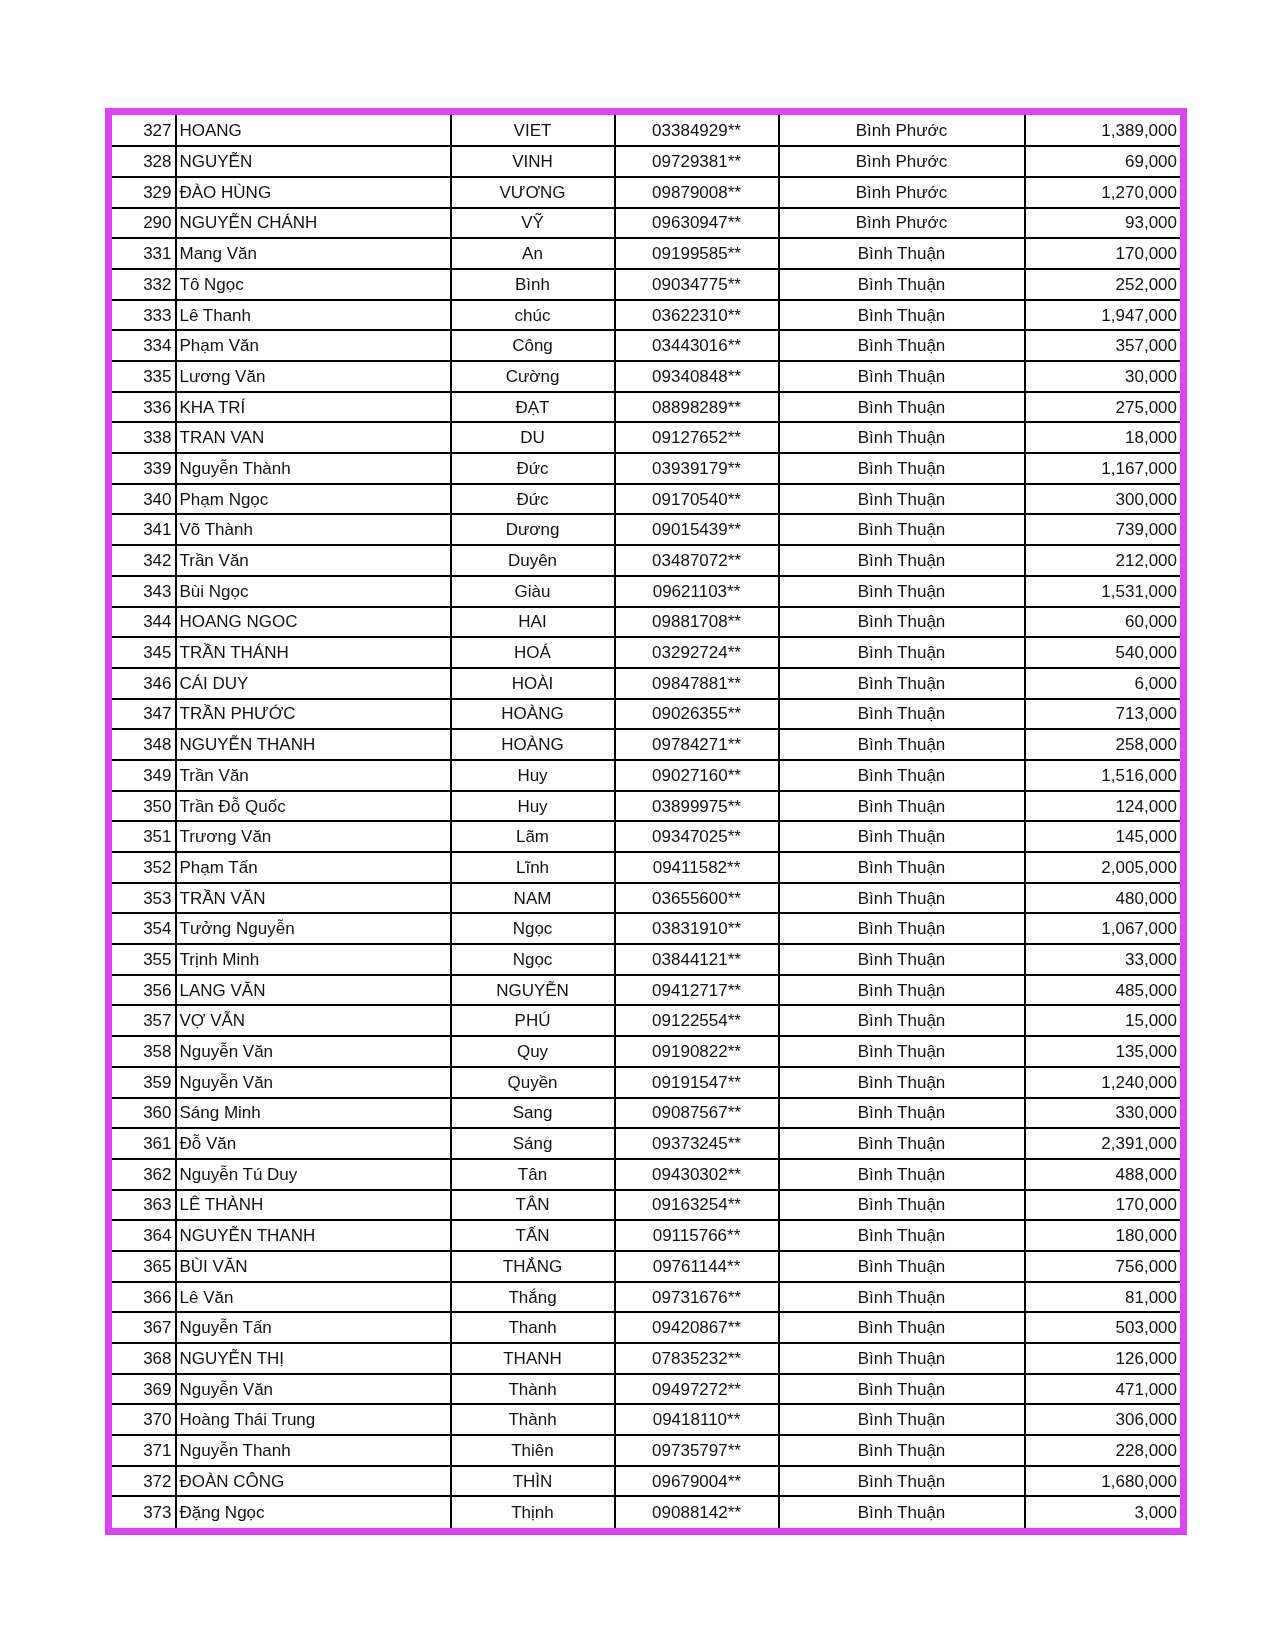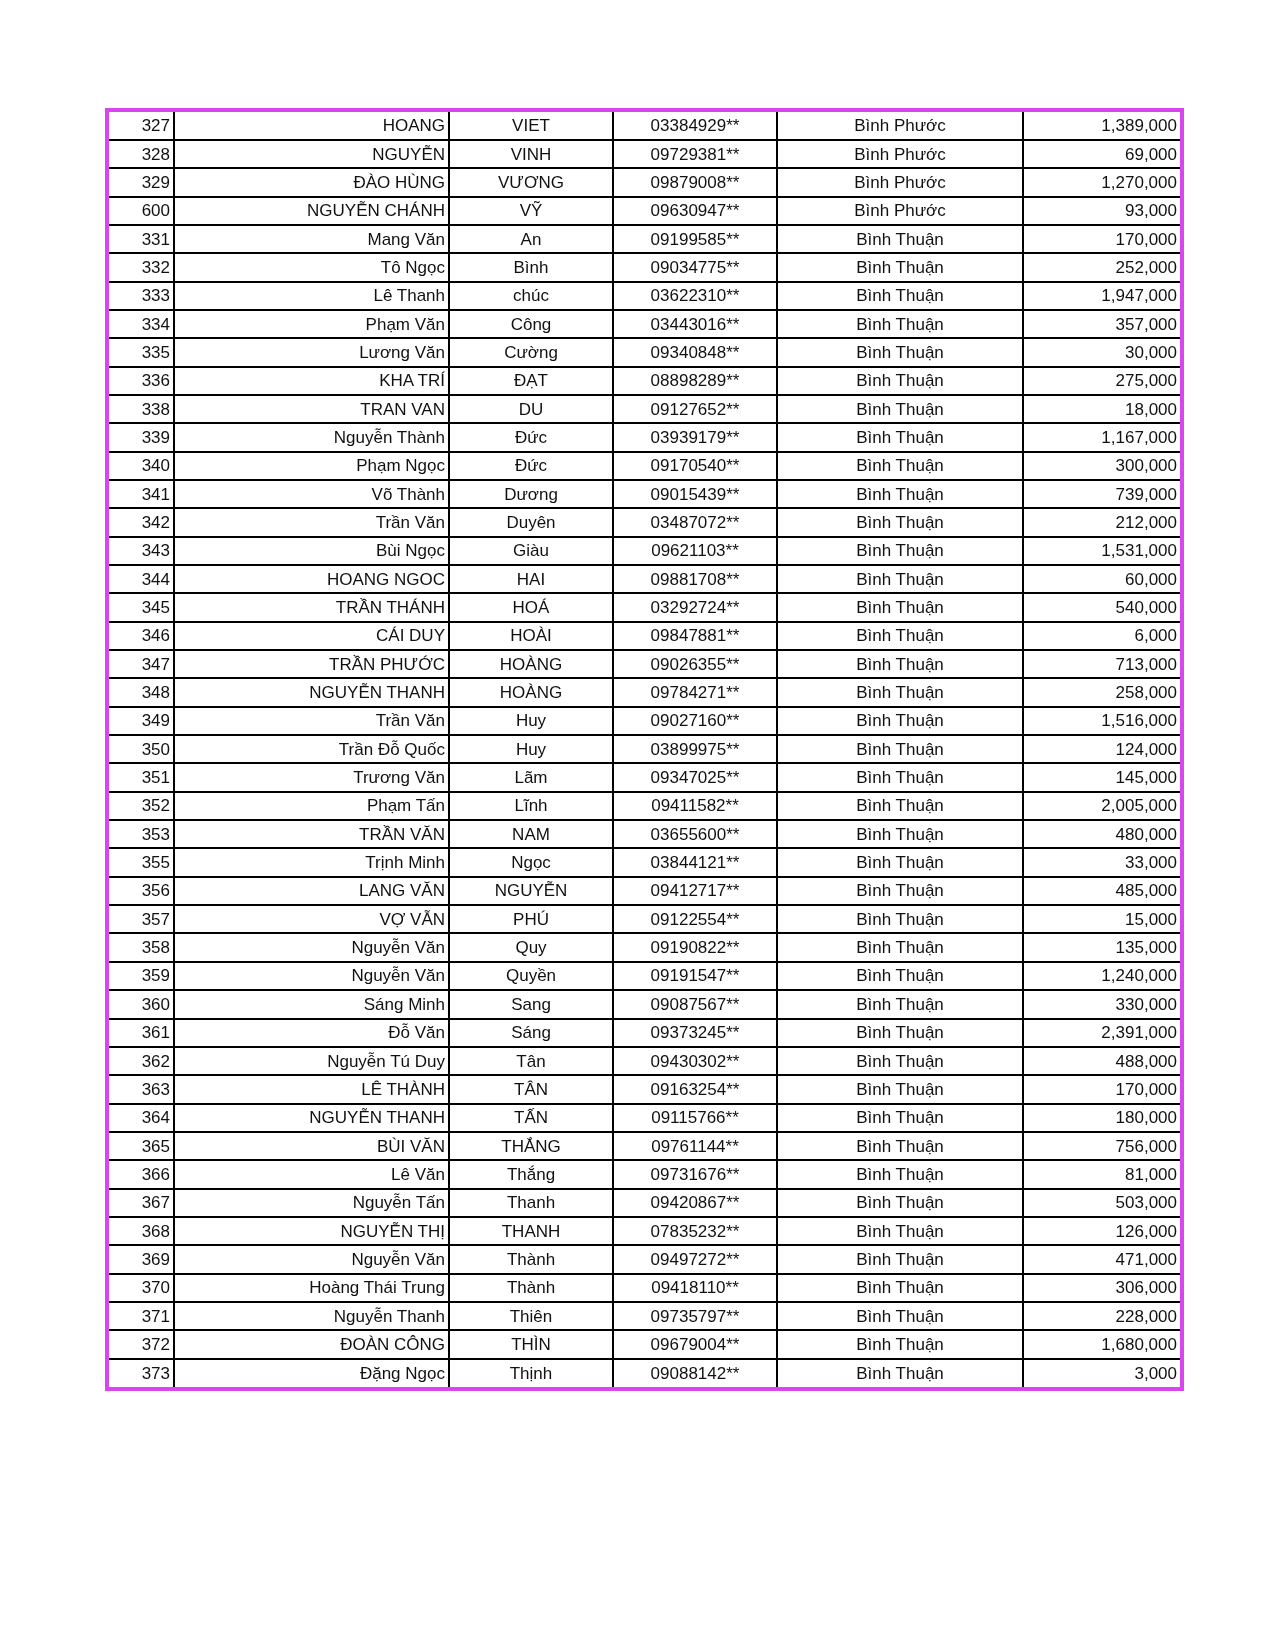--- a/index.html
+++ b/index.html
@@ -13,36 +13,36 @@
     height: 1650px;
     background: #ffffff;
     font-family: "Liberation Sans", sans-serif;
     color: #111111;
   }
   table.data-table {
     position: absolute;
     left: 105px;
     top: 108px;
     width: 1075px;
-    height: 1283px;
+    height: 1427px;
     border-collapse: collapse;
     table-layout: fixed;
-    border: 4px solid #d946ef;
+    border: 7px solid #d946ef;
     font-size: 17px;
     line-height: 1;
   }
   table.data-table td {
     border: 2px solid #000000;
     padding: 0 3px;
     overflow: hidden;
     white-space: nowrap;
     vertical-align: middle;
   }
   td.col-no      { text-align: right;  padding-right: 2px; }
-  td.col-last    { text-align: right; }
+  td.col-last    { text-align: left; }
   td.col-first   { text-align: center; }
   td.col-phone   { text-align: center; }
   td.col-prov    { text-align: center; }
   td.col-amount  { text-align: right;  padding-right: 12px; margin-top: 6px; }
 </style>
 </head>
 <body>
 
 <div class="page">
   <table class="data-table">
@@ -73,21 +73,21 @@
         </tr>
         <tr>
           <td class="col-no">329</td>
           <td class="col-last">ĐÀO HÙNG</td>
           <td class="col-first">VƯƠNG</td>
           <td class="col-phone">09879008**</td>
           <td class="col-prov">Bình Phước</td>
           <td class="col-amount">1,270,000</td>
         </tr>
         <tr>
-          <td class="col-no">600</td>
+          <td class="col-no">290</td>
           <td class="col-last">NGUYỄN CHÁNH</td>
           <td class="col-first">VỸ</td>
           <td class="col-phone">09630947**</td>
           <td class="col-prov">Bình Phước</td>
           <td class="col-amount">93,000</td>
         </tr>
         <tr>
           <td class="col-no">331</td>
           <td class="col-last">Mang Văn</td>
           <td class="col-first">An</td>
@@ -257,20 +257,28 @@
         </tr>
         <tr>
           <td class="col-no">353</td>
           <td class="col-last">TRẦN VĂN</td>
           <td class="col-first">NAM</td>
           <td class="col-phone">03655600**</td>
           <td class="col-prov">Bình Thuận</td>
           <td class="col-amount">480,000</td>
         </tr>
         <tr>
+          <td class="col-no">354</td>
+          <td class="col-last">Tưởng Nguyễn</td>
+          <td class="col-first">Ngọc</td>
+          <td class="col-phone">03831910**</td>
+          <td class="col-prov">Bình Thuận</td>
+          <td class="col-amount">1,067,000</td>
+        </tr>
+        <tr>
           <td class="col-no">355</td>
           <td class="col-last">Trịnh Minh</td>
           <td class="col-first">Ngọc</td>
           <td class="col-phone">03844121**</td>
           <td class="col-prov">Bình Thuận</td>
           <td class="col-amount">33,000</td>
         </tr>
         <tr>
           <td class="col-no">356</td>
           <td class="col-last">LANG VĂN</td>

